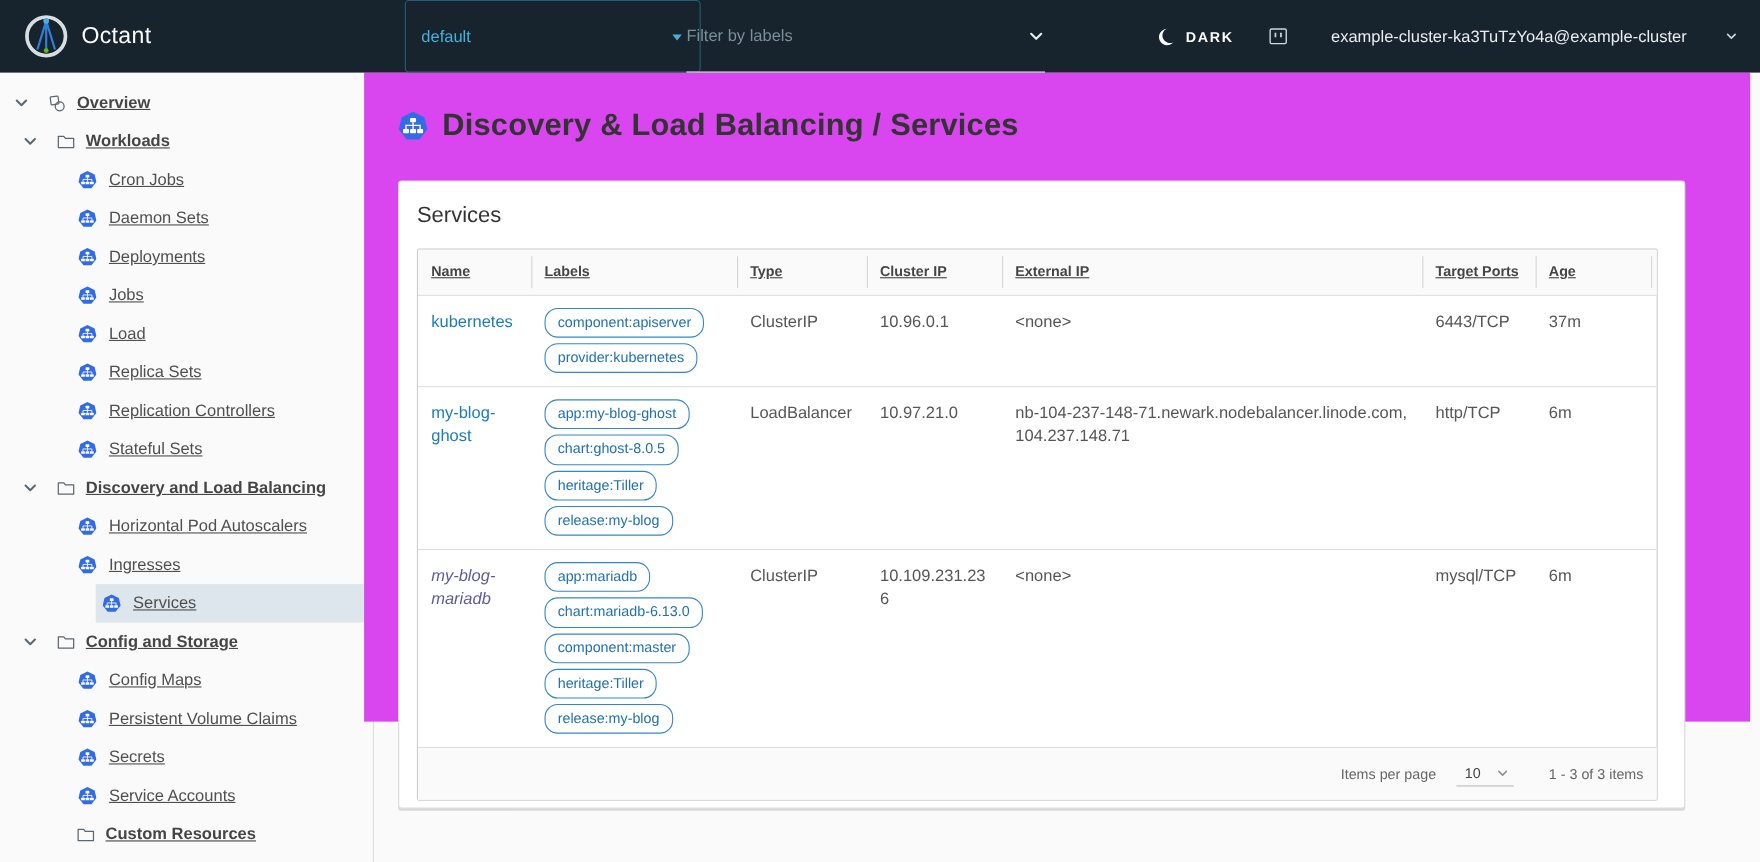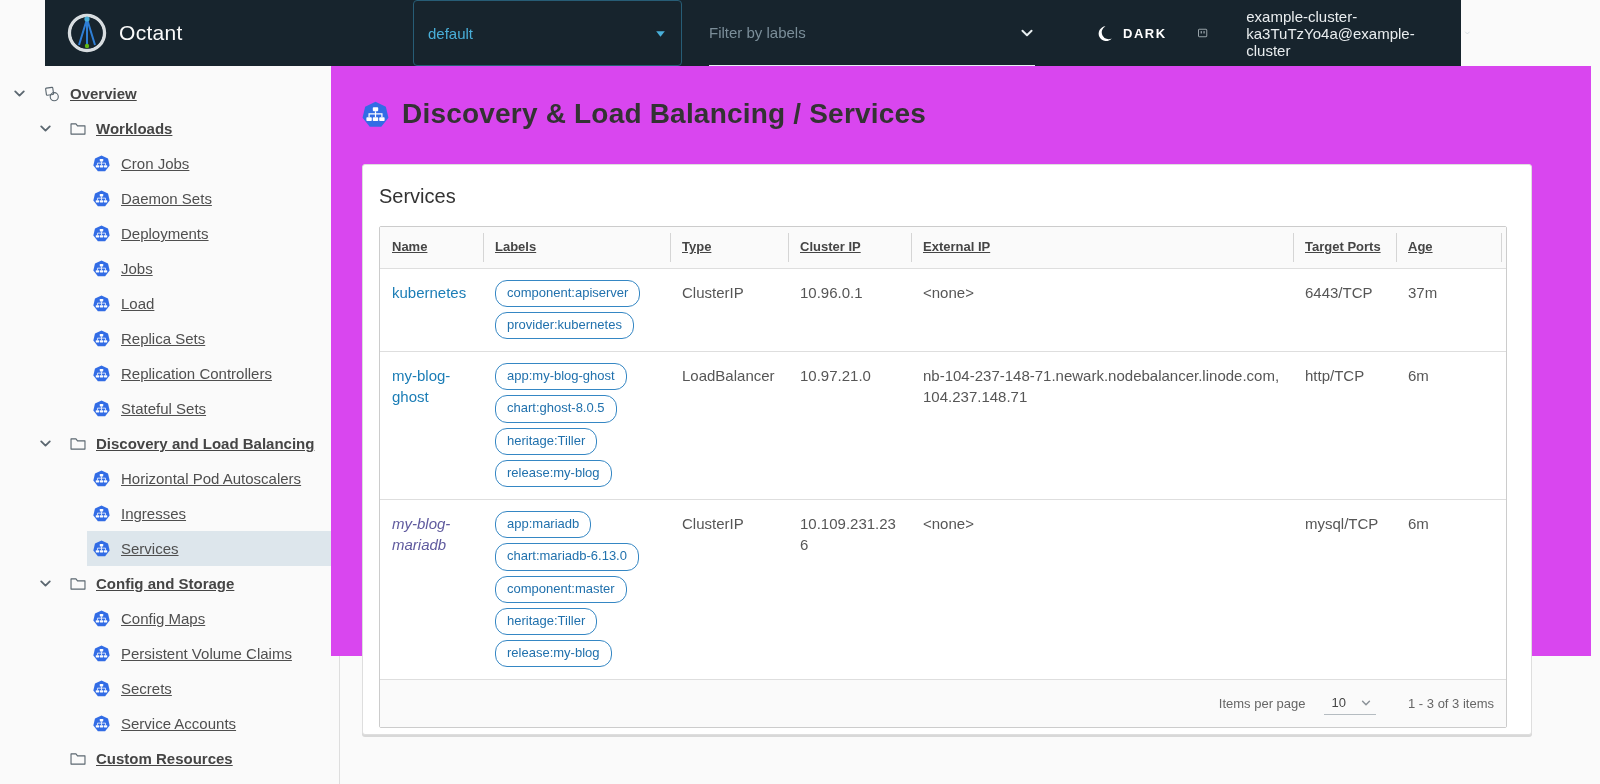--- a/index.html
+++ b/index.html
@@ -1,29 +1,29 @@
 <!DOCTYPE html>
 <html><head>
 <meta charset="utf-8">
 <style>
   * { margin:0; padding:0; box-sizing:border-box; }
   html,body { width:1600px; height:784px; overflow:hidden; background:#fafafa;
               font-family:"Liberation Sans", sans-serif; }
 
   
-  .app-header { position:absolute; left:0; top:0; width:1416px; height:66px;
-                background:#17242D; z-index:10;margin-left:45px; }
+  .app-header { position:absolute; left:0; top:0; width:1600px; height:66px;
+                background:#17242D; z-index:10; }
   .app-header .hitem { position:absolute; top:0; height:66px; display:flex; align-items:center; }
   .logo-wrap { left:22px; }
   .app-title { left:74px; color:#fafafa; font-size:21px; letter-spacing:.3px; }
   .ns-select { left:368px; top:14px; height:37px; width:269px; border:1px solid #275d76;
                border-radius:4px; display:flex; align-items:center; justify-content:space-between;
                padding:0 14px; color:#49afd9; font-size:15px; cursor:pointer; }
   .ns-select .caret-ic { width:13px; height:13px; color:#49afd9; }
-  .filter-wrap { left:664px; top:14px; height:37px; width:326px; display:flex; align-items:center;
+  .filter-wrap { left:624px; top:14px; height:37px; width:326px; display:flex; align-items:center;
                  border-bottom:1px solid #e7edf0; }
   .filter-wrap input { flex:1; background:transparent; border:none; outline:none;
                        color:#cfd8dd; font-size:15px; font-family:inherit; }
   .filter-wrap input::placeholder { color:#7b8e99; opacity:1; }
   .filter-wrap .caret-ic { width:16px; height:16px; color:#e8eef0; }
   .theme-toggle { left:1050px; color:#fff; cursor:pointer; }
   .theme-toggle .moon-ic { width:19px; height:19px; margin-right:9px; color:#fff; }
   .theme-toggle .tlabel { font-size:13px; font-weight:bold; letter-spacing:1.5px; }
   .context-sel { left:1152px; color:#e9edef; font-size:15px; cursor:pointer;gap:28px; }
   .context-sel .board-ic { width:20px; height:20px; margin-right:10px; color:#cfd8dd; }
@@ -33,25 +33,25 @@
   .sidebar { position:absolute; left:0; top:66px; width:340px; height:718px;
              background:#fafafa; border-right:1px solid #dedede; padding-top:10px; }
   .nav-item { display:flex; align-items:center; height:35px; cursor:pointer;
               color:#4f4f4f; font-size:15px; white-space:nowrap;text-decoration:underline; }
   .nav-item .caret-ic { width:15px; height:15px; color:#5b6770; flex:none; }
   .nav-item .type-ic { width:18px; height:18px; color:#5b6770; flex:none; }
   .nav-item .k8s-ic { width:17px; height:17px; flex:none; }
   .lvl0 { padding-left:12px; font-weight:600; color:#454545; }
   .lvl0 .caret-ic { margin-right:16px; }
   .lvl0 .type-ic { margin-right:9px; }
-  .lvl1 { padding-left:38px; font-weight:600; color:#454545; }
+  .lvl1 { padding-left:20px; font-weight:600; color:#454545; }
   .lvl1 .caret-ic { margin-right:16px; }
   .lvl1 .type-ic { margin-right:9px; }
   .lvl1.no-caret { padding-left:69px; }
-  .lvl2 { padding-left:93px; }
+  .lvl2 { padding-left:71px; }
   .lvl2 .k8s-ic { margin-right:11px; }
   .lvl2.selected { margin-left:87px; padding-left:6px; background:#DDE6EC; }
 
   
   .main { position:absolute; left:331px; top:66px; width:1260px; height:590px;
           background:#d946ef; padding:32px 0 0 28px; }
   .page-title-row { display:flex; align-items:center; margin-left:3px; }
   .page-title-row .svc-ic { width:27px; height:27px; margin-right:13px; flex:none; }
   .page-title { font-size:28px; color:#333; letter-spacing:.2px; }
 

